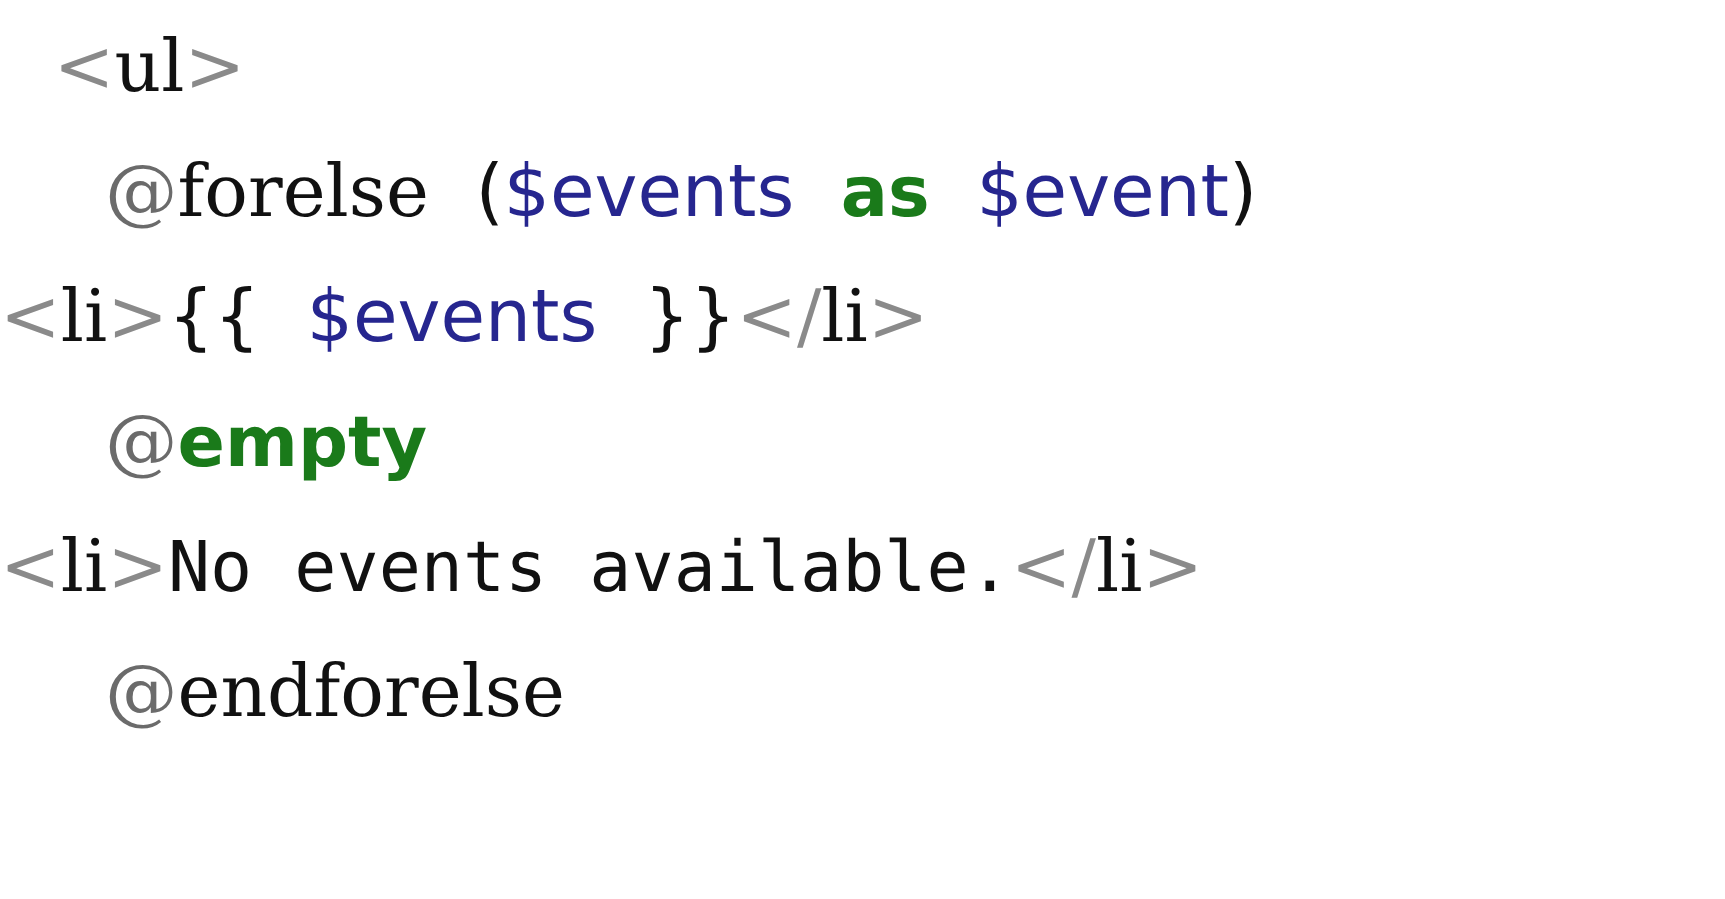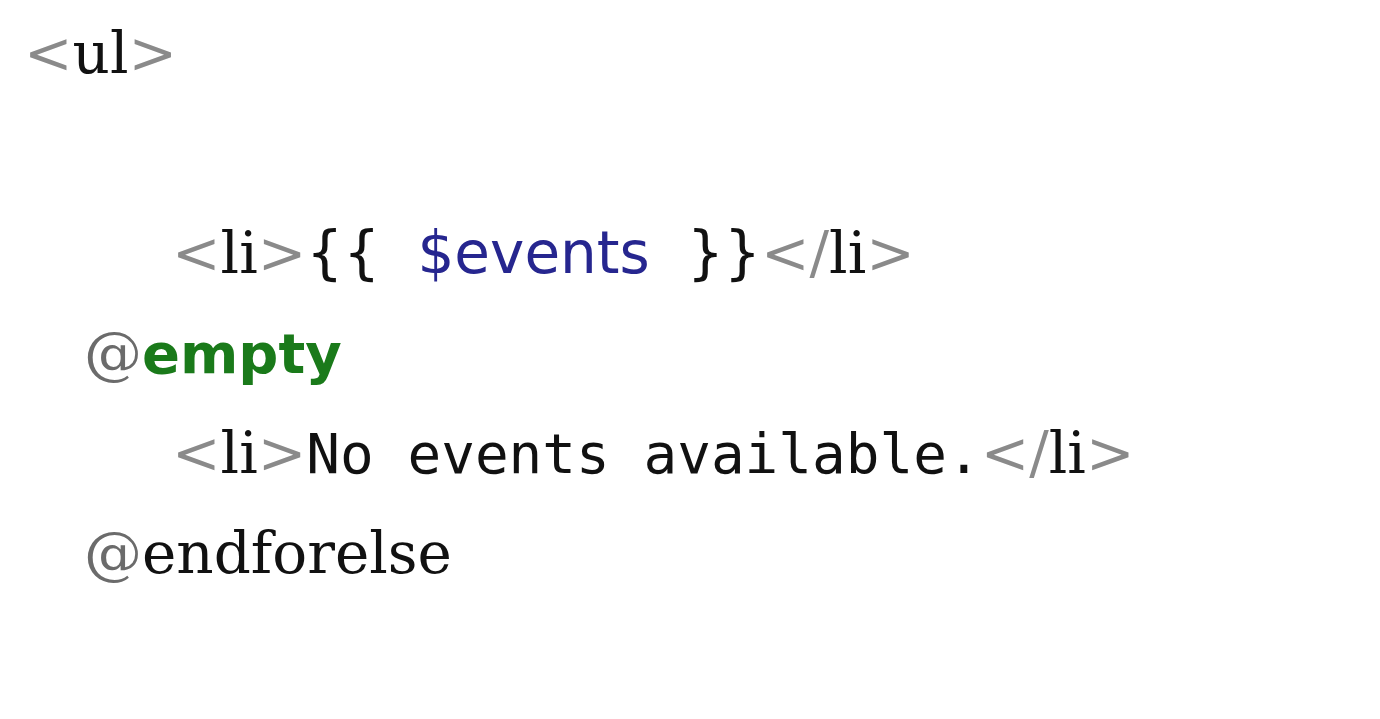--- a/index.html
+++ b/index.html
@@ -29,23 +29,23 @@
     white-space: pre;
     font-family: "DejaVu Sans Mono", monospace;
     font-size: 62px;
     line-height: 100px;
     height: 100px;
     letter-spacing: 0px;
     color: #111111;
   }
 
   
-  .indent-0 { padding-left: 24px; }
+  .indent-0 { padding-left: 43px; }
   .indent-1 { padding-left: 84px; }
-  .indent-2 { padding-left: 172px; }
+  .indent-2 { }
 
   
   .ln-1 { top: 2px; }
   .ln-2 { top: 102px; }
   .ln-3 { top: 202px; }
   .ln-4 { top: 302px; }
   .ln-5 { top: 402px; }
   .ln-6 { top: 502px; text-align: center; }
   .ln-7 { top: 602px; }
 
@@ -93,17 +93,18 @@
   }
   .tok-space {
     color: transparent;
   }
 </style>
 </head>
 <body>
 
 <div id="code-block" style="background: rgb(255, 255, 255);">
     <div class="code-line indent-0 ln-1"><span class="tok-punct">&lt;</span><span class="tok-tag">ul</span><span class="tok-punct">&gt;</span></div>
+    <div class="code-line indent-1 ln-2"><span class="tok-at">@</span><span class="tok-directive">forelse</span><span class="tok-space"> </span><span class="tok-brace">(</span><span class="tok-var">$events</span><span class="tok-space"> </span><span class="tok-keyword">as</span><span class="tok-space"> </span><span class="tok-var">$event</span><span class="tok-brace">)</span></div>
     <div class="code-line indent-2 ln-3"><span class="tok-punct">&lt;</span><span class="tok-tag">li</span><span class="tok-punct">&gt;</span><span class="tok-brace">{{</span><span class="tok-space"> </span><span class="tok-var">$events</span><span class="tok-space"> </span><span class="tok-brace">}}</span><span class="tok-punct">&lt;</span><span class="tok-punct">/</span><span class="tok-tag">li</span><span class="tok-punct">&gt;</span></div>
     <div class="code-line indent-2 ln-5"><span class="tok-punct">&lt;</span><span class="tok-tag">li</span><span class="tok-punct">&gt;</span><span class="tok-text">No events available.</span><span class="tok-punct">&lt;</span><span class="tok-punct">/</span><span class="tok-tag">li</span><span class="tok-punct">&gt;</span></div>
     <div class="code-line indent-1 ln-4"><span class="tok-at">@</span><span class="tok-keyword">empty</span></div>
     <div class="code-line indent-1 ln-6"><span class="tok-at">@</span><span class="tok-directive">endforelse</span></div>
   </div>
 
 </body></html>

